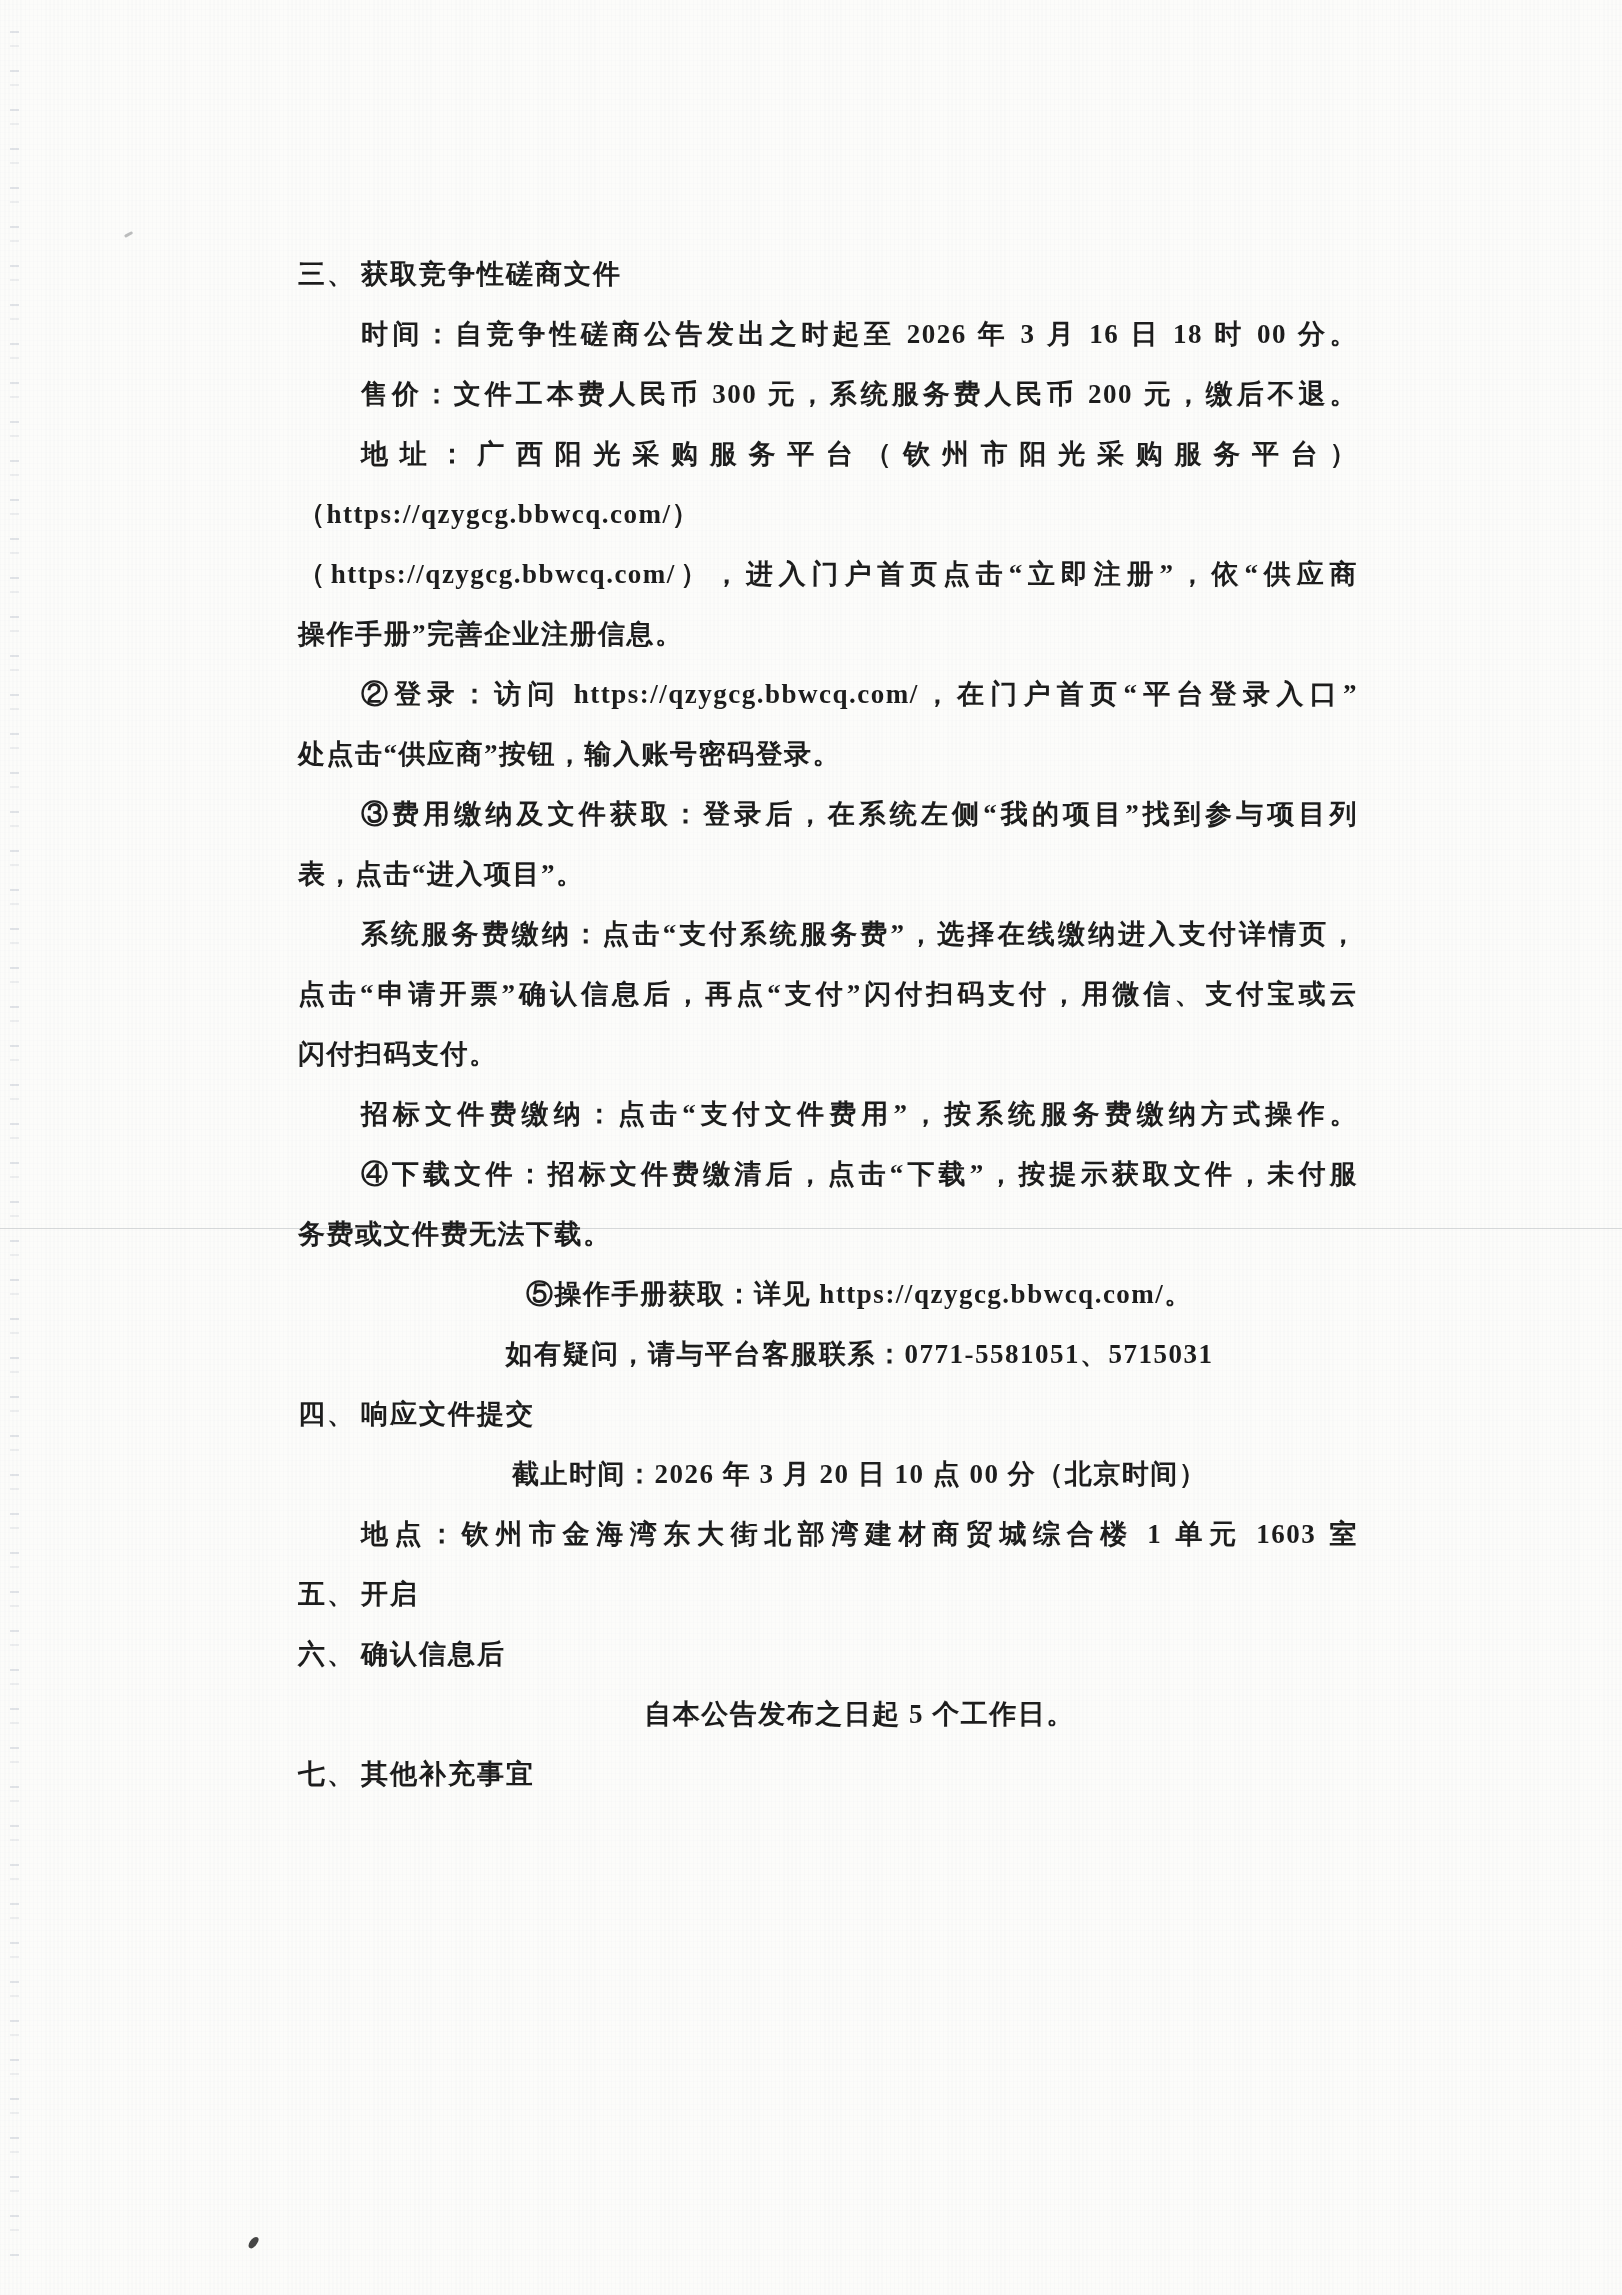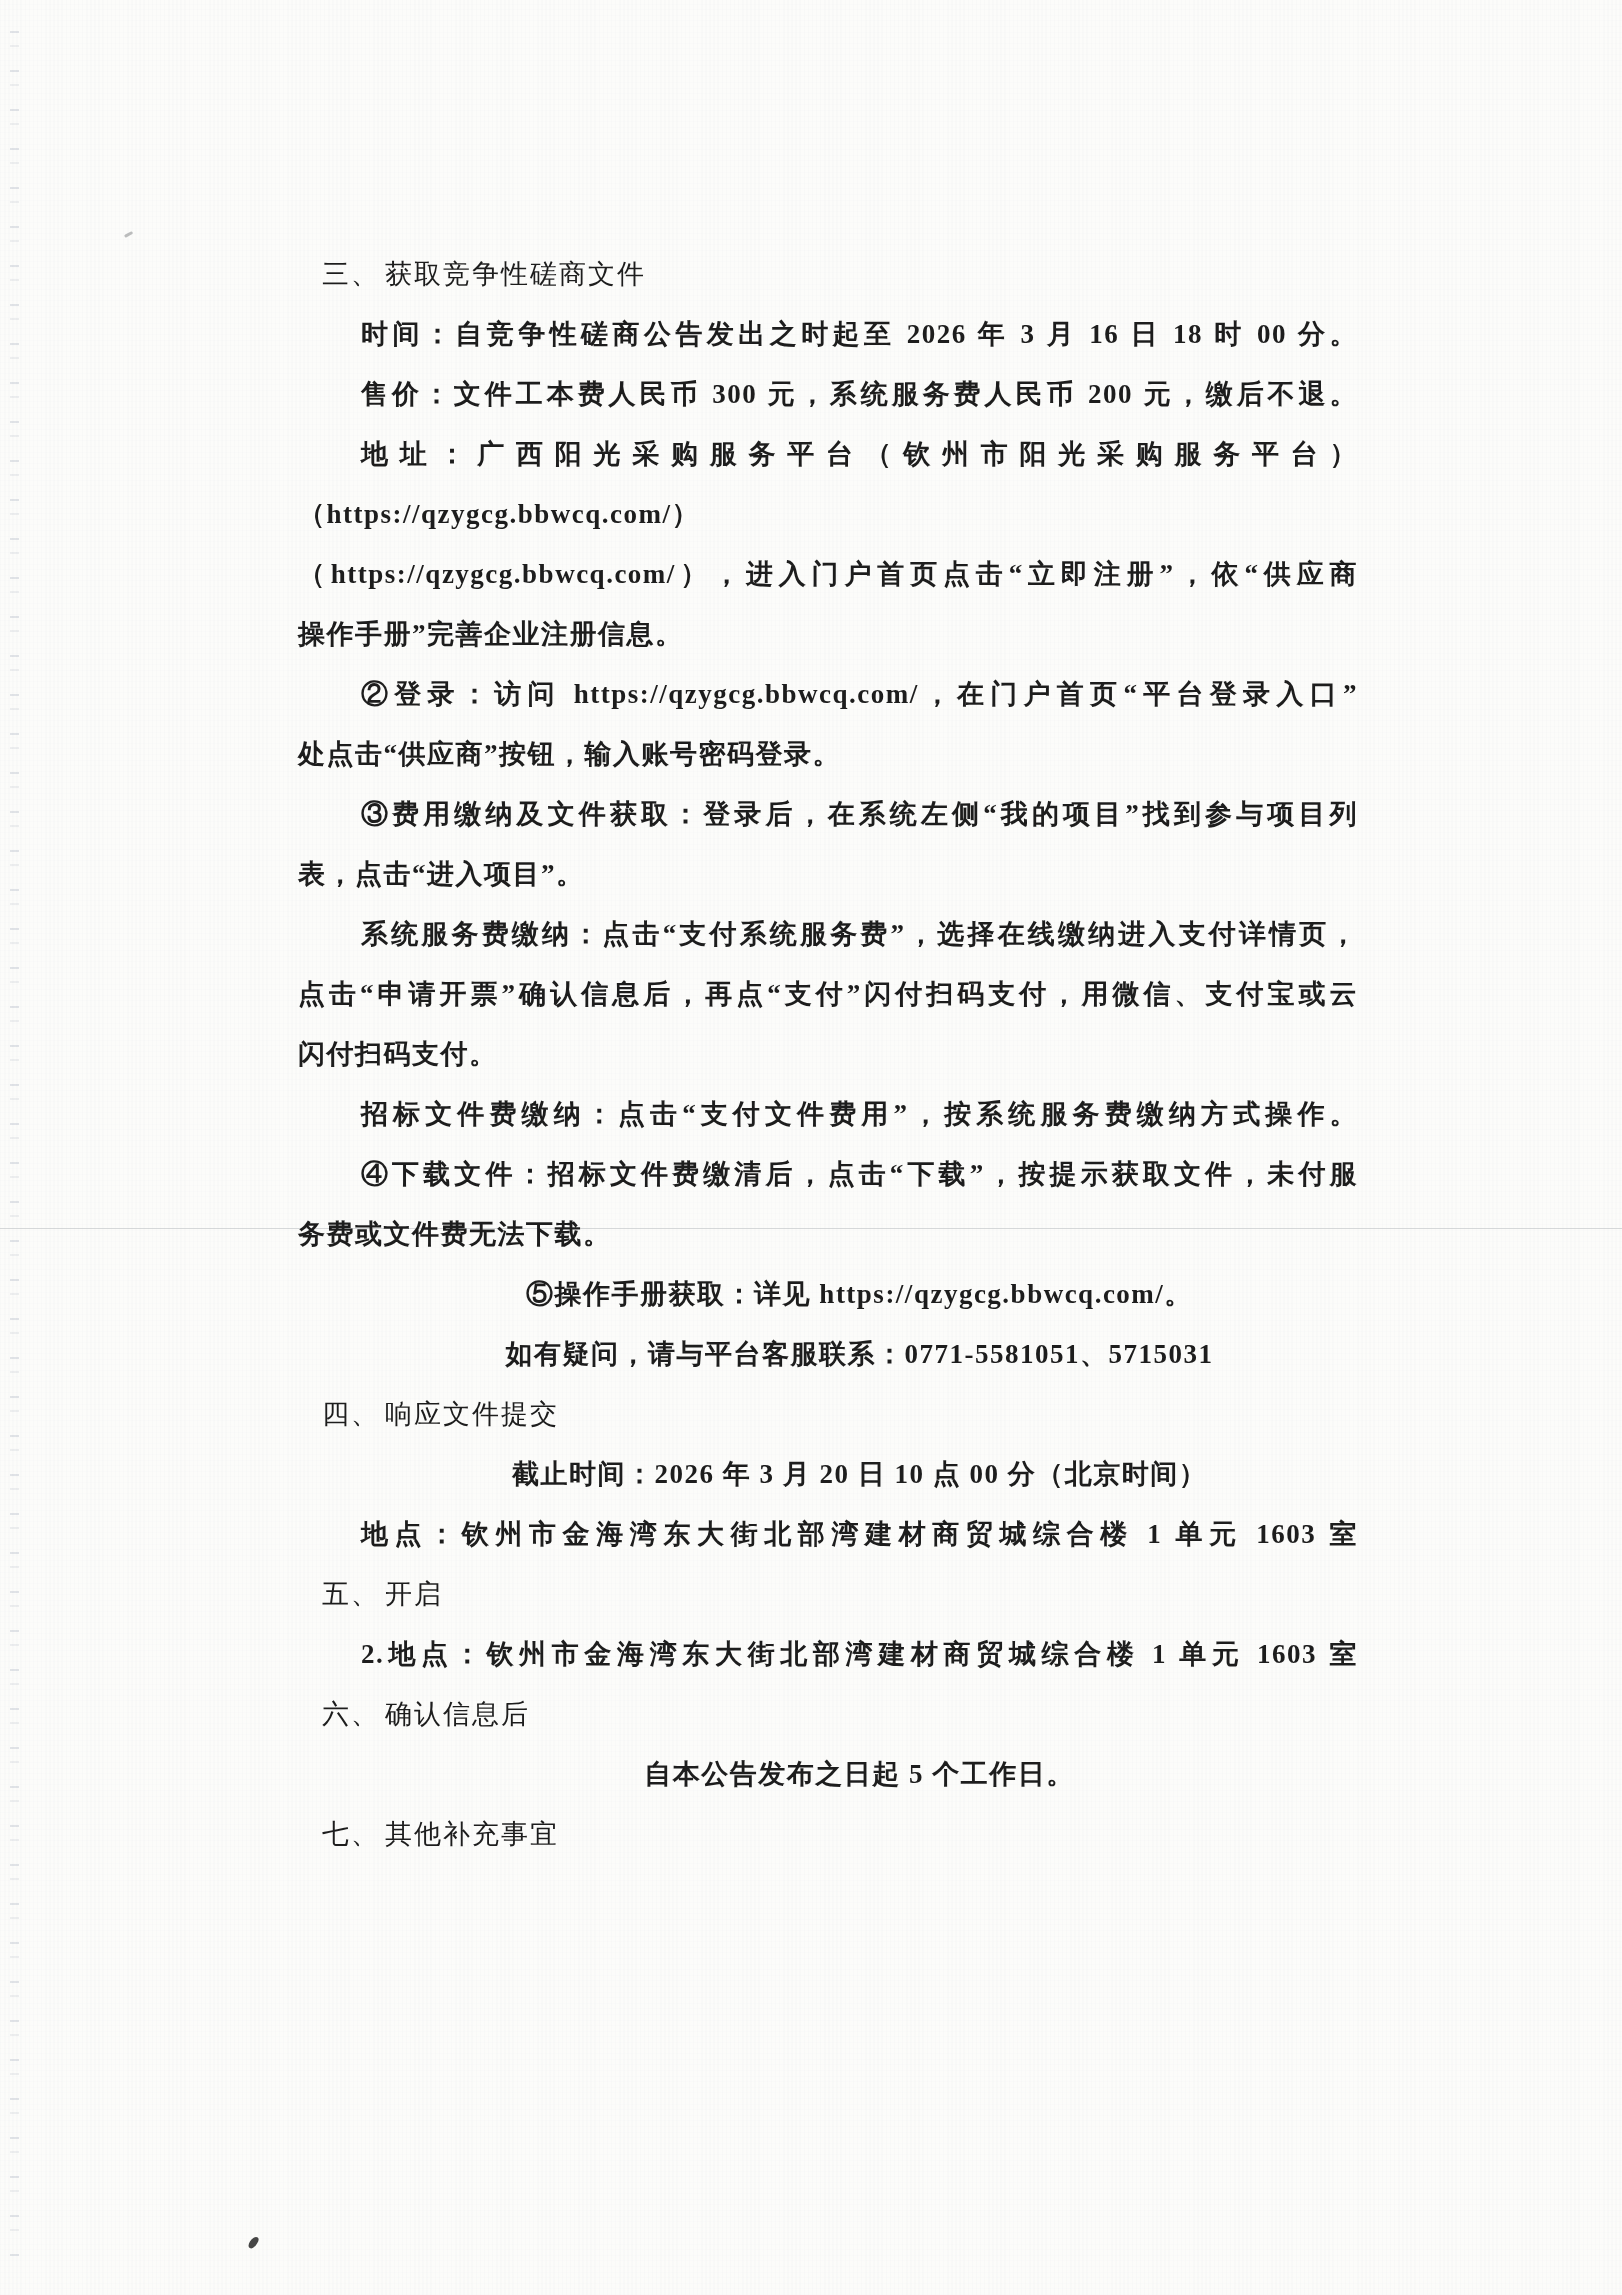--- a/index.html
+++ b/index.html
@@ -98,23 +98,22 @@
     text-align: left;
     font-weight: bold;
   }
   .line.body.indent { padding-left: 63px; text-align: center; }
   .line.fill {
     text-align: justify;
     text-align-last: justify;
     text-justify: inter-character;
   }
   .line.heading {
-    font-weight: 400;
+    font-weight: 700;
     letter-spacing: 2px;
-    margin-left: 24px;
   }
   .line.heading .hnum {
     display: inline-block;
     min-width: 63px;
   }
 </style>
 </head>
 <body>
 
 <div class="paper-noise"></div>
@@ -140,18 +139,17 @@
     <div class="line body">闪付扫码支付。</div>
     <div class="line body indent fill">招标文件费缴纳：点击“支付文件费用”，按系统服务费缴纳方式操作。</div>
     <div class="line body indent fill">④下载文件：招标文件费缴清后，点击“下载”，按提示获取文件，未付服</div>
     <div class="line body">务费或文件费无法下载。</div>
     <div class="line body indent">⑤操作手册获取：详见 https://qzygcg.bbwcq.com/。</div>
     <div class="line body indent">如有疑问，请与平台客服联系：0771-5581051、5715031</div>
     <div class="line heading"><span class="hnum">四、</span><span class="htitle">响应文件提交</span></div>
     <div class="line body indent">截止时间：2026 年 3 月 20 日 10 点 00 分（北京时间）</div>
     <div class="line body indent fill">地点：钦州市金海湾东大街北部湾建材商贸城综合楼 1 单元 1603 室</div>
     <div class="line heading"><span class="hnum">五、</span><span class="htitle">开启</span></div>
-    <div class="line body indent fill">2.地点：钦州市金海湾东大街北部湾建材商贸城综合楼 1 单元 1603 室</div>
     <div class="line heading"><span class="hnum">六、</span><span class="htitle">确认信息后</span></div>
     <div class="line body indent">自本公告发布之日起 5 个工作日。</div>
     <div class="line heading"><span class="hnum">七、</span><span class="htitle">其他补充事宜</span></div>
   </div>
 
 
 </body></html>

